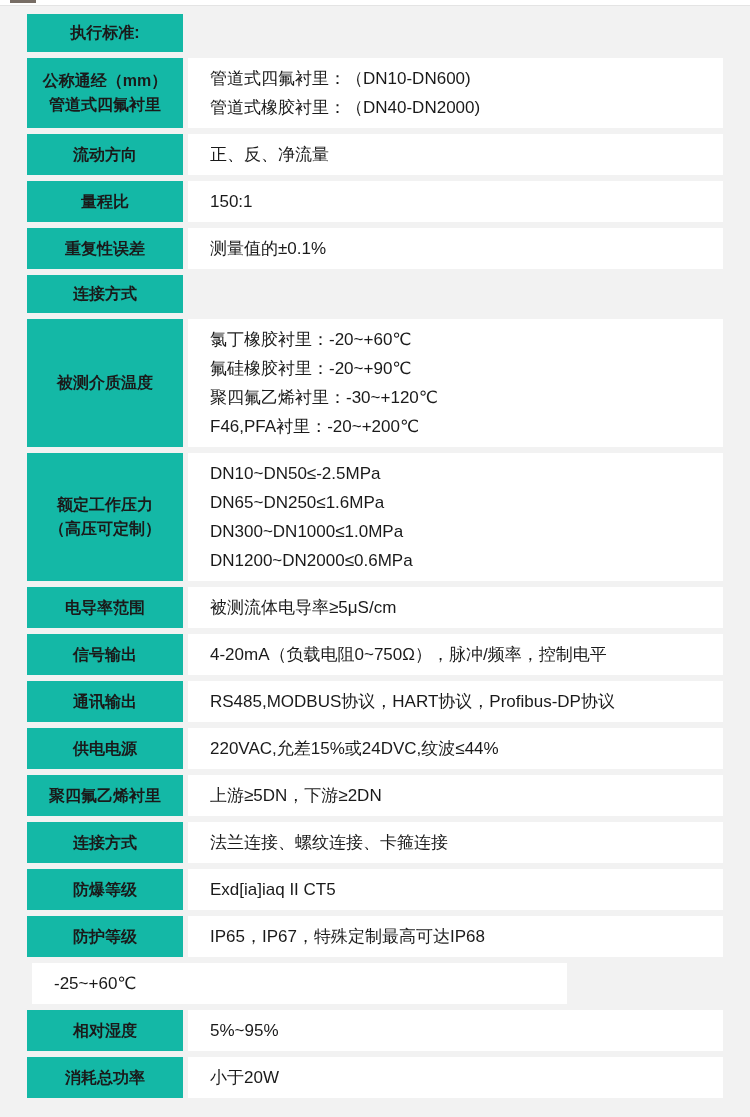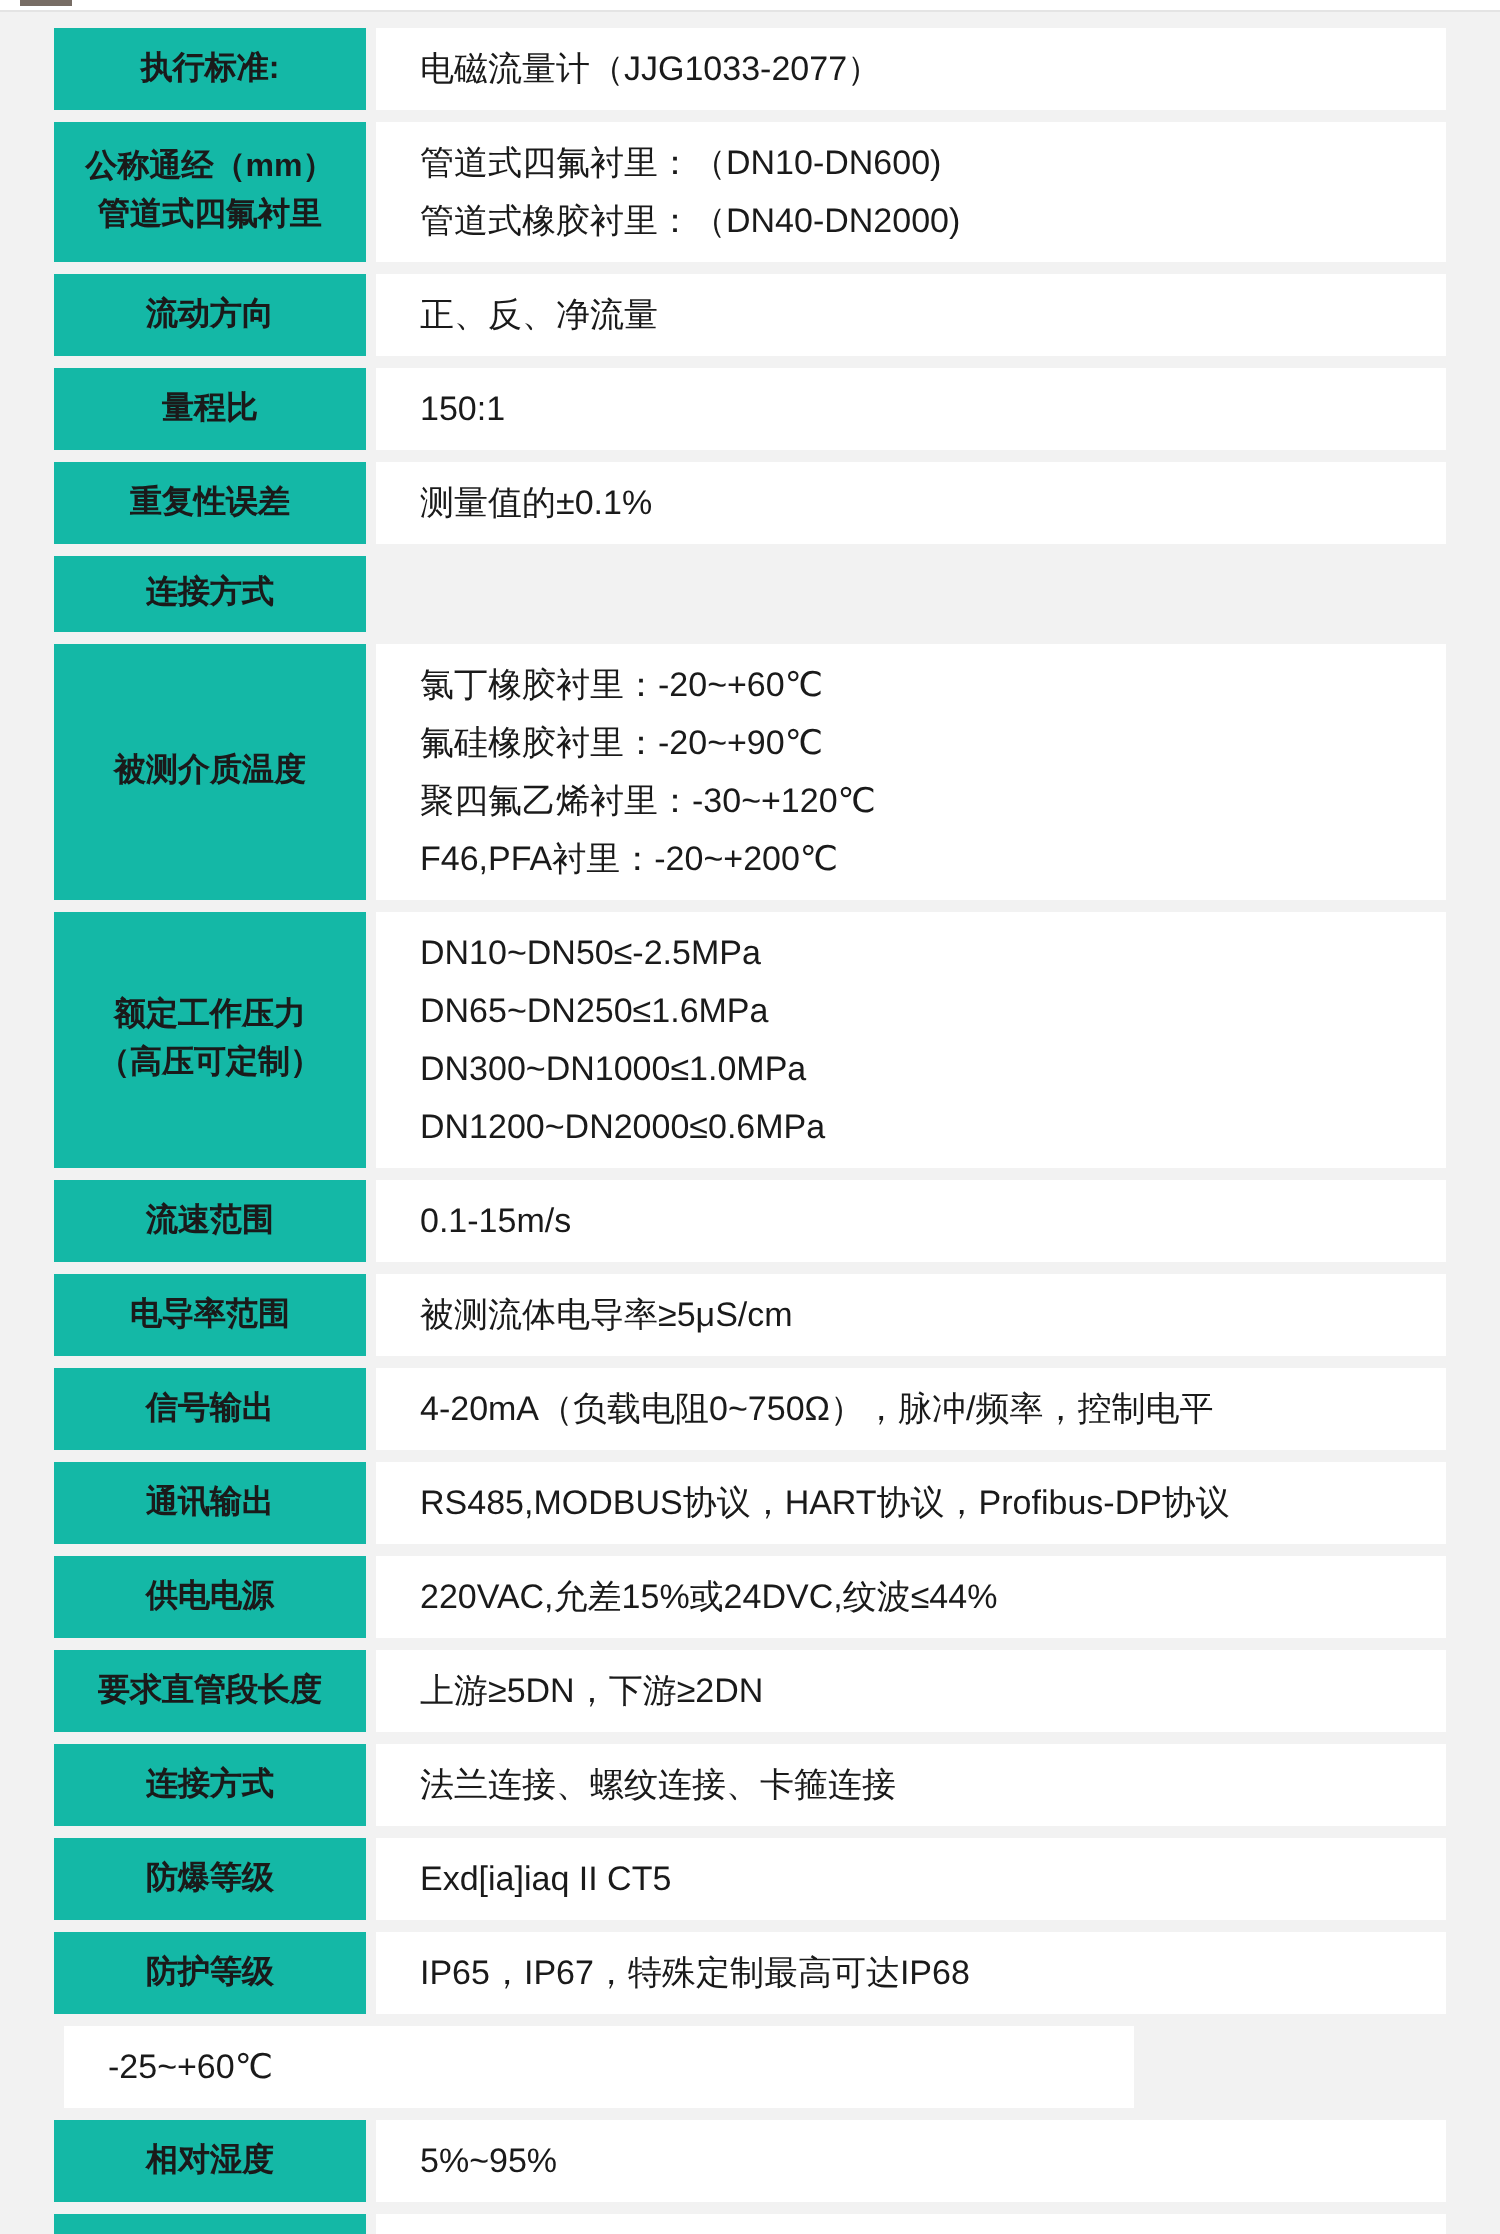--- a/index.html
+++ b/index.html
@@ -75,23 +75,20 @@
 </head>
 <body>
 
 <div class="top-strip">
   <span class="smudge"></span>
 </div>
 
 <div class="spec-table">
   <div class="spec-row">
     <div class="spec-label">执行标准:</div>
-    <div class="spec-value">
-        <div class="value-line">电磁流量计（JJG1033-2077）</div>
-      </div>
   </div>
 
   <div class="spec-row">
     <div class="spec-label">公称通经（mm）
 管道式四氟衬里</div>
     <div class="spec-value">
         <div class="value-line">管道式四氟衬里：（DN10-DN600)</div>
         <div class="value-line">管道式橡胶衬里：（DN40-DN2000)</div>
       </div>
   </div>
@@ -135,26 +132,20 @@
     <div class="spec-label">额定工作压力
 （高压可定制）</div>
     <div class="spec-value">
         <div class="value-line">DN10~DN50≤-2.5MPa</div>
         <div class="value-line">DN65~DN250≤1.6MPa</div>
         <div class="value-line">DN300~DN1000≤1.0MPa</div>
         <div class="value-line">DN1200~DN2000≤0.6MPa</div>
       </div>
   </div>
 
-  <div class="spec-row">
-    <div class="spec-label">流速范围</div>
-    <div class="spec-value">
-        <div class="value-line">0.1-15m/s</div>
-      </div>
-  </div>
 
   <div class="spec-row">
     <div class="spec-label">电导率范围</div>
     <div class="spec-value">
         <div class="value-line">被测流体电导率≥5μS/cm</div>
       </div>
   </div>
 
   <div class="spec-row">
     <div class="spec-label">信号输出</div>
@@ -171,21 +162,21 @@
   </div>
 
   <div class="spec-row">
     <div class="spec-label">供电电源</div>
     <div class="spec-value">
         <div class="value-line">220VAC,允差15%或24DVC,纹波≤44%</div>
       </div>
   </div>
 
   <div class="spec-row">
-    <div class="spec-label">要求直管段长度</div>
+    <div class="spec-label">聚四氟乙烯衬里</div>
     <div class="spec-value">
         <div class="value-line">上游≥5DN，下游≥2DN</div>
       </div>
   </div>
 
   <div class="spec-row">
     <div class="spec-label">连接方式</div>
     <div class="spec-value">
         <div class="value-line">法兰连接、螺纹连接、卡箍连接</div>
       </div>

